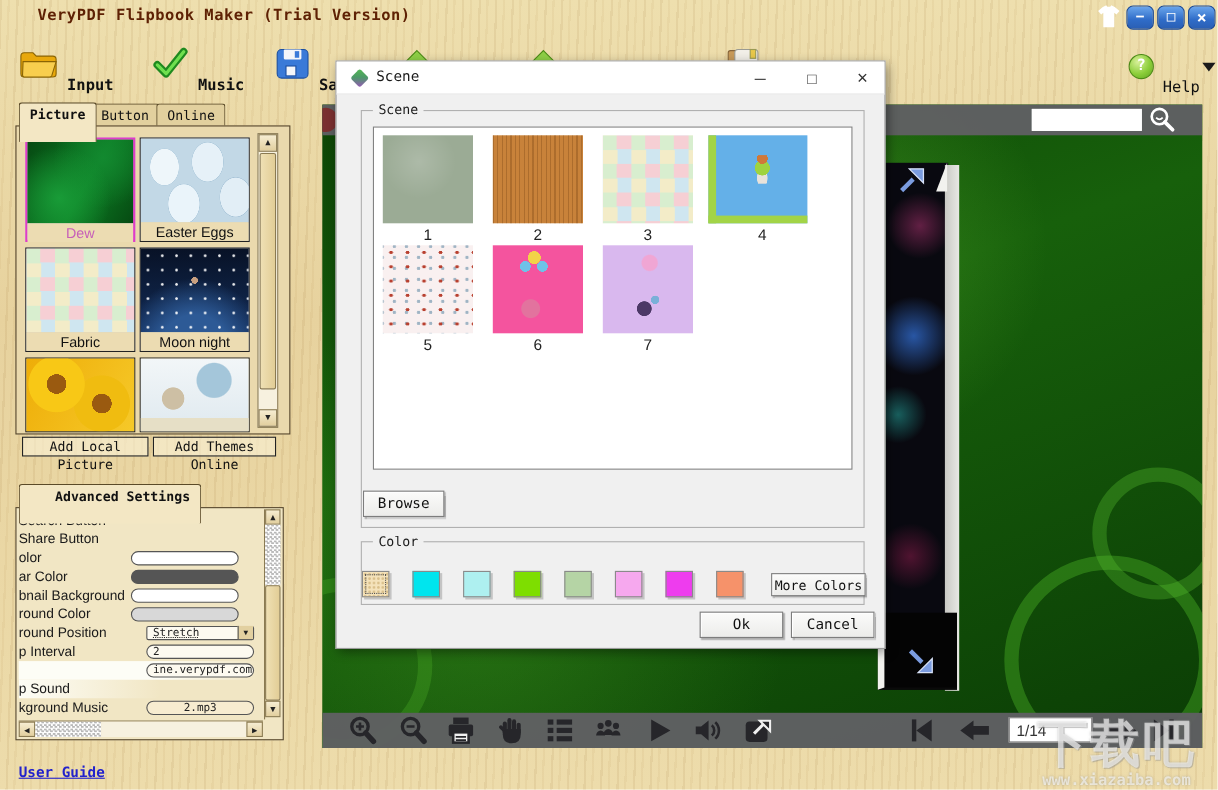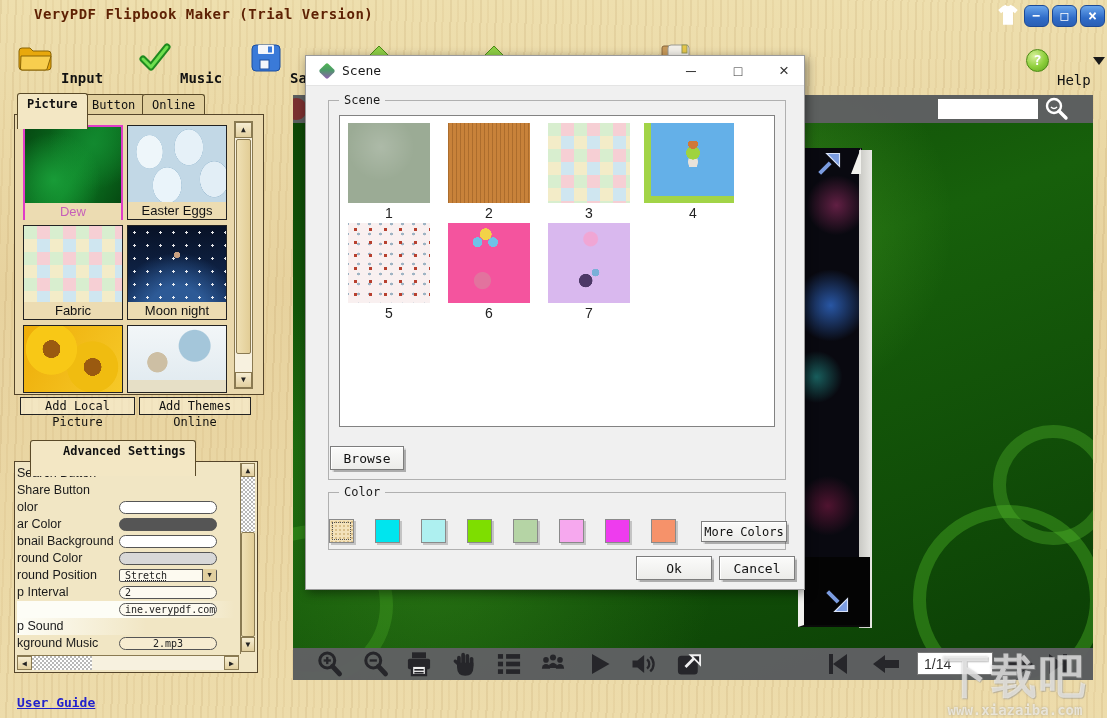--- a/index.html
+++ b/index.html
@@ -67,21 +67,21 @@
       linear-gradient(#f2f6f8,#dfe9ef); }
   .scrollbar-v { background:#f7f1df; border:1px solid #8a7a52; }
   .sb-arrow { background:linear-gradient(#f6edd2,#e2cf9e); border:1px solid #8a7a52; text-align:center; font-size:8px; line-height:14px; color:#222; }
   .sb-thumb { background:linear-gradient(90deg,#efe0b4,#e2cd96); border:1px solid #8a7a52; border-radius:2px; }
   .addbtn { border:1px solid #222; background:rgba(252,244,221,.55); font-size:12px; text-align:center; line-height:16px; color:#111; }
 
   .adv-box { border:1px solid #55452a; background:#f1e6c4; }
   .adv-row { position:absolute; left:2px; width:218px; height:17px; font-family:"Liberation Sans",sans-serif; font-size:12.5px; color:#1a1a1a; line-height:17px; white-space:nowrap; overflow:hidden; }
   .pill { position:absolute; left:102px; width:98px; height:13px; top:2px; border:1px solid #555; border-radius:7px; background:#fff; }
   .pill.dark { background:#555; } .pill.gray { background:#d8d8d8; }
-  .pill.inputpill { font-family:"DejaVu Sans Mono",monospace; font-size:10px; line-height:11px; padding:0 5px; color:#222; background:#fdfaf0; }
+  .pill.inputpill { font-family:"DejaVu Sans Mono",monospace; font-size:10px; line-height:11px; padding:0 5px; color:#222; background:#fdfaf0;margin-left:14px; }
   .checker { background-image:repeating-conic-gradient(#b8b8b8 0% 25%, #fff 0% 50%); background-size:4px 4px; }
 
   .userguide { color:#2222cc; font-size:13px; text-decoration:underline; font-weight:bold;text-align:right; }
 
   
   .viewer { left:293px; top:95px; width:800px; height:585px; overflow:hidden; background:
       radial-gradient(circle at 58% 22%, rgba(120,215,60,.30), rgba(0,0,0,0) 30%),
       radial-gradient(circle at 18% 78%, rgba(90,190,45,.28), rgba(0,0,0,0) 35%),
       linear-gradient(160deg,#0d4506 0%, #17600b 40%, #0b3d05 100%); }
   .graybar { position:absolute; left:0; width:800px; background:rgba(96,96,99,.96); }
@@ -340,21 +340,21 @@
     <div class="abs scrollbar-v" style="left:219px; top:6px; width:19px; height:268px;">
       <div class="abs sb-arrow" style="left:0; top:0; width:17px; height:16px;">▲</div>
       <div class="abs sb-thumb" style="left:1px; top:17px; width:15px; height:215px;"></div>
       <div class="abs sb-arrow" style="left:0; bottom:0; width:17px; height:16px;">▼</div>
     </div>
   </div>
 
   <div class="abs addbtn" style="left:20px; top:397px; width:115px; height:18px;">Add Local Picture</div>
   <div class="abs addbtn" style="left:139px; top:397px; width:112px; height:18px;">Add Themes Online</div>
 
-  <div class="abs tab active" style="left:30px; top:440px;padding-left:32px;">Advanced Settings</div>
+  <div class="abs tab active" style="left:17px; top:440px;padding-left:32px;">Advanced Settings</div>
   <div class="abs adv-box" style="left:14px; top:461px; width:244px; height:212px;">
     <div class="adv-row" style="top:3px;"><span>Search Button</span></div>
     <div class="adv-row" style="top:20px;"><span>Share Button</span></div>
     <div class="adv-row" style="top:37px;"><span>olor</span><div class="pill"></div></div>
     <div class="adv-row" style="top:54px;"><span>ar Color</span><div class="pill dark"></div></div>
     <div class="adv-row" style="top:71px;"><span>bnail Background</span><div class="pill"></div></div>
     <div class="adv-row" style="top:88px;"><span>round Color</span><div class="pill gray"></div></div>
     <div class="adv-row" style="top:105px;"><span>round Position</span>
       <div class="pill inputpill" style="border-radius:2px;"><span style="text-decoration:underline dotted;">Stretch</span>
         <span style="position:absolute; right:0; top:-1px; width:14px; height:12px; background:#e2d0a0; border-left:1px solid #555; text-align:center; font-size:7px; line-height:12px;">▼</span></div></div>

